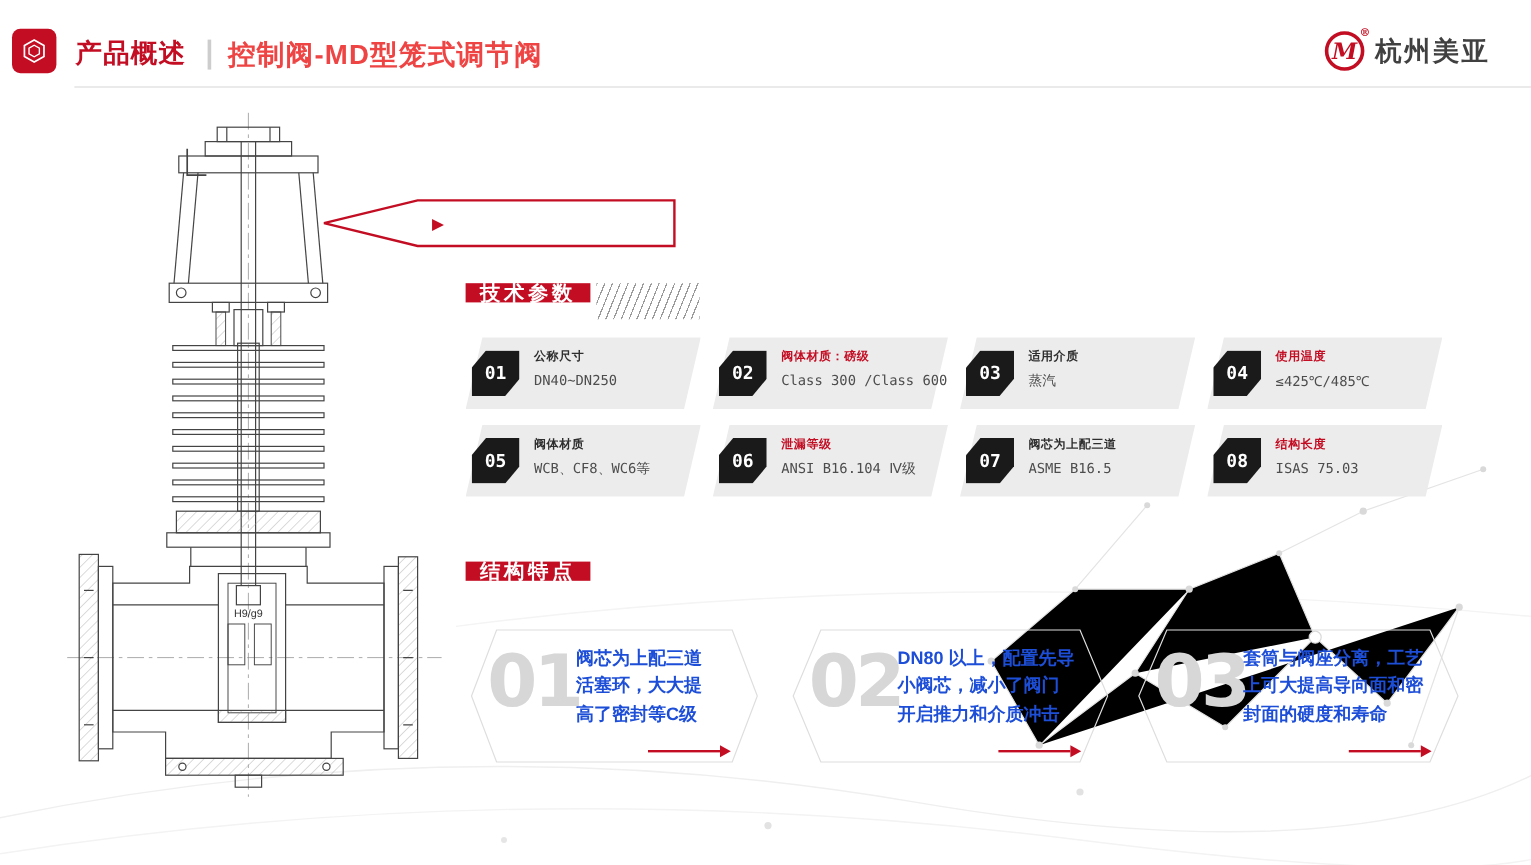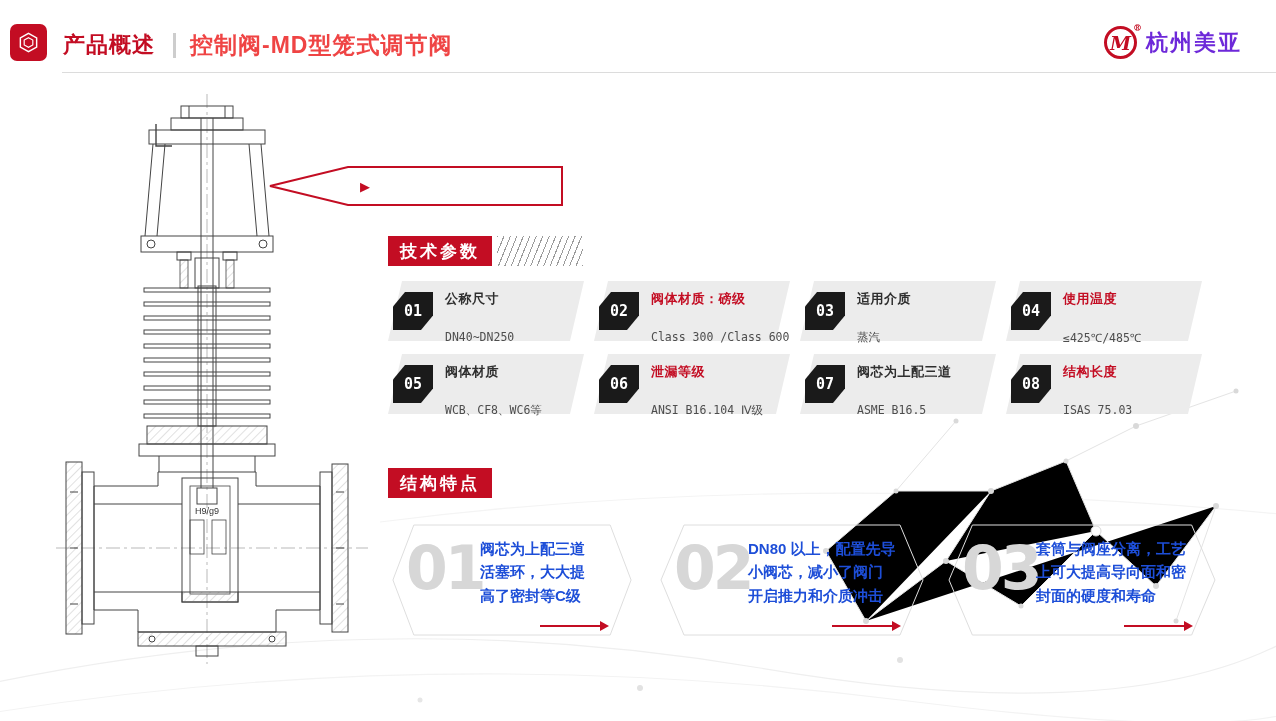--- a/index.html
+++ b/index.html
@@ -24,55 +24,55 @@
   .hdr-section{position:absolute;left:63px;top:30px;font-size:22px;font-weight:bold;color:var(--red);
     letter-spacing:1px;z-index:2}
   .hdr-div{position:absolute;left:173px;top:33px;width:3px;height:25px;background:#cdcdcd;z-index:2}
   .hdr-title{position:absolute;left:190px;top:30px;font-size:23px;font-weight:bold;color:#ef4444;
     letter-spacing:1px;z-index:2}
   .brand{position:absolute;right:34px;top:26px;display:flex;align-items:center;gap:9px;z-index:2}
   .brand-circle{position:relative;width:33px;height:33px;border:3px solid var(--red);border-radius:50%;
     color:var(--red);display:flex;align-items:center;justify-content:center;font-weight:bold;font-size:19px;
     font-family:"DejaVu Serif","Liberation Serif",serif;font-style:italic}
   .brand-reg{position:absolute;top:-6px;right:-8px;font-size:9px;color:var(--red);font-style:normal}
-  .brand-name{font-size:22px;color:#6d28d9;font-weight:600;letter-spacing:2px}
+  .brand-name{font-size:22px;color:#404040;font-weight:600;letter-spacing:2px}
   .hdr-rule{position:absolute;left:62px;right:0;top:72px;height:1px;background:#dcdcdc;z-index:1}
 
   
   .valve{position:absolute;left:50px;top:90px;width:324px;height:580px;z-index:1}
 
   
   .ribbon{position:absolute;left:266px;top:164px;width:300px;height:44px;z-index:3}
   .ribbon svg{position:absolute;inset:0;width:100%;height:100%}
   .ribbon-content{position:absolute;left:94px;top:2px;height:40px;display:flex;align-items:center;gap:10px}
   .ribbon-marker{color:var(--red);font-size:13px;line-height:1}
   .ribbon-label{color:var(--red);font-size:20px;font-weight:bold;letter-spacing:1px}
 
   
-  .sec-label{position:absolute;width:104px;height:30px;background:var(--red);color:#fff;font-size:17px;
+  .sec-label{position:absolute;width:104px;height:16px;background:var(--red);color:#fff;font-size:17px;
     font-weight:bold;display:flex;align-items:center;justify-content:center;letter-spacing:3px;z-index:2}
   #tech-label{left:388px;top:236px}
   #feat-label{left:388px;top:468px}
   .hatch{position:absolute;left:497px;top:236px;width:86px;height:30px;z-index:2;
     background:repeating-linear-gradient(112deg,#9b9b9b 0 1px,transparent 1px 6px)}
 
   
   .param-grid{position:absolute;left:388px;top:281px;width:814px;z-index:2;
     display:grid;grid-template-columns:repeat(4,1fr);column-gap:10px;row-gap:13px}
   .param-cell{position:relative;height:60px}
   .param-strip{position:absolute;inset:0;background:#ececec;
     clip-path:polygon(14px 0,100% 0,calc(100% - 14px) 100%,0 100%)}
   .param-badge{position:absolute;left:5px;top:11px;width:40px;height:38px;background:#1a1a1a;color:#fff;
     display:flex;align-items:center;justify-content:center;font-size:15px;font-weight:bold;
     font-family:"DejaVu Sans Mono","Liberation Mono",monospace;
     clip-path:polygon(30% 0,100% 0,100% 62%,70% 100%,0 100%,0 38%)}
   .param-text{position:absolute;left:57px;top:9px;right:6px}
-  .param-title{font-size:13px;font-weight:bold;color:var(--ink);letter-spacing:.5px;white-space:nowrap}
+  .param-title{font-size:10px;font-weight:bold;color:var(--ink);letter-spacing:.5px;white-space:nowrap}
   .param-cell.hl .param-title{color:var(--red)}
-  .param-value{margin-top:22px;font-size:11.5px;color:#4d4d4d;white-space:nowrap;
+  .param-value{margin-top:6px;font-size:11.5px;color:#4d4d4d;white-space:nowrap;
     font-family:"DejaVu Sans Mono","Liberation Mono",monospace}
 
   
   .feature{position:absolute;top:524px;height:112px;z-index:2}
   #feat-1{left:392px;width:240px}
   #feat-2{left:660px;width:264px}
   #feat-3{left:948px;width:268px}
   .feature-frame{position:absolute;inset:0;width:100%;height:100%}
   .feature-num{position:absolute;left:14px;top:14px;font-size:60px;font-weight:800;color:#d7d7d7;
     letter-spacing:-3px;line-height:1;font-family:"DejaVu Sans","Liberation Sans",sans-serif}

